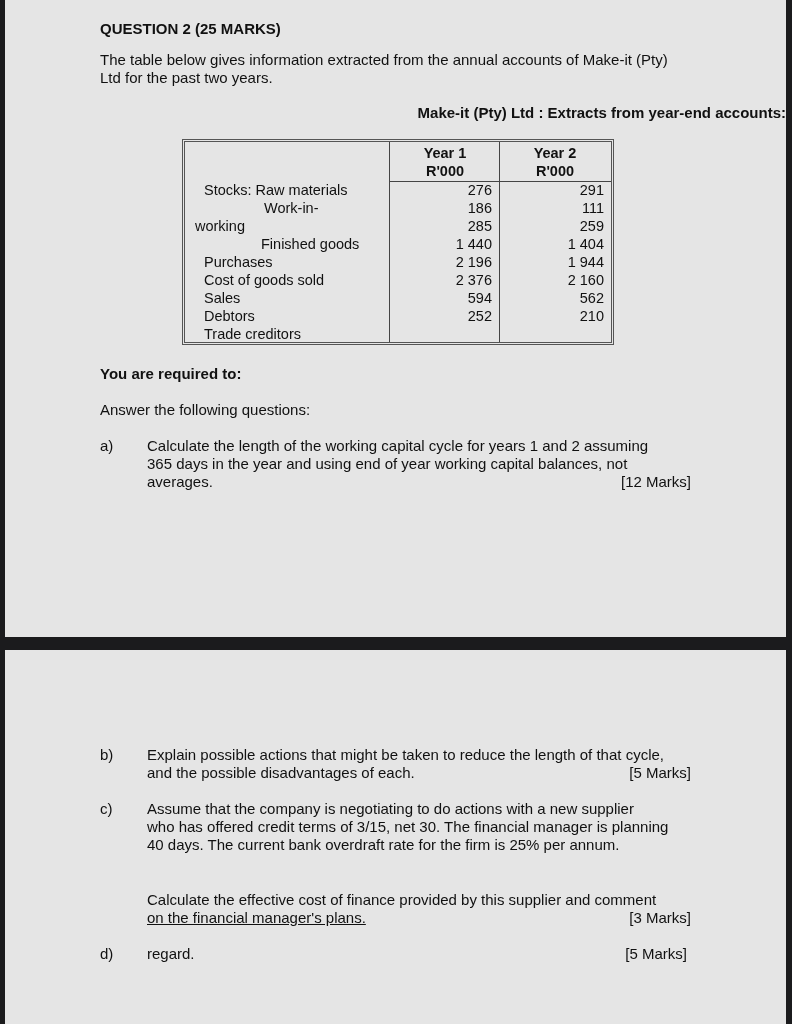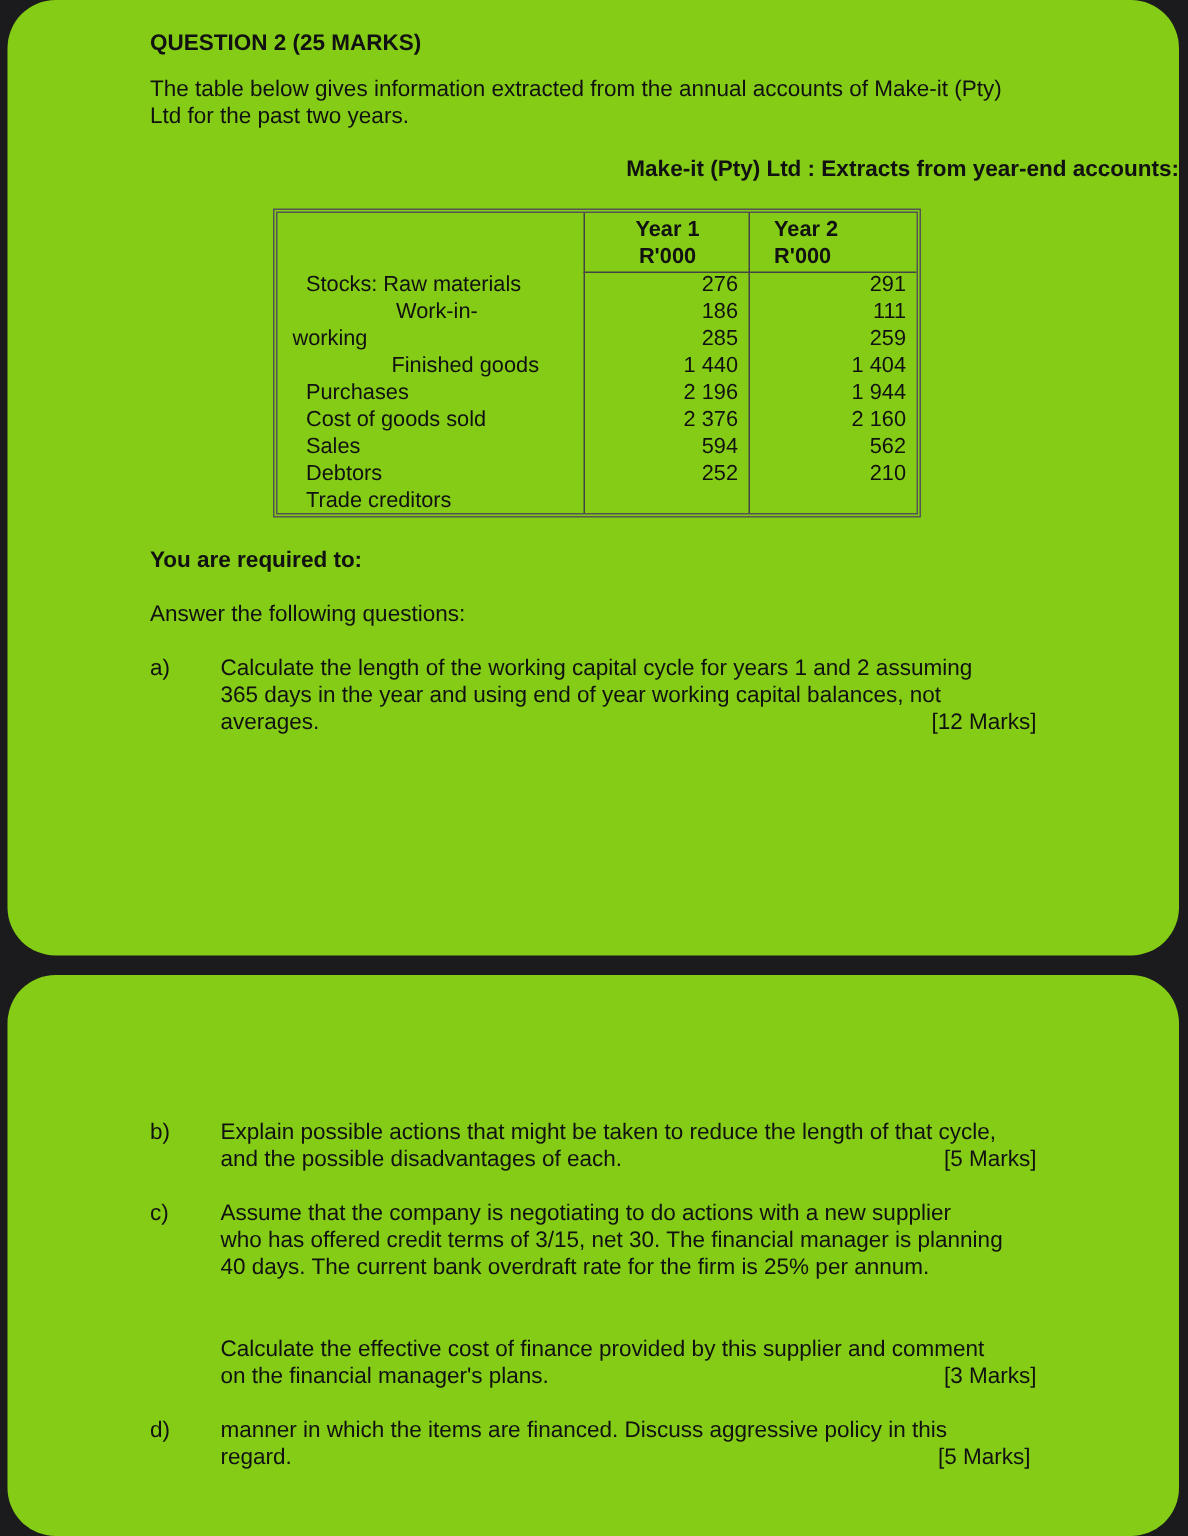--- a/index.html
+++ b/index.html
@@ -1,20 +1,20 @@
 <!DOCTYPE html>
 <html><head>
 <meta charset="utf-8">
 <style>
   html, body { margin: 0; padding: 0; }
   body {
     width: 792px; height: 1024px; background: #1b1b1d; position: relative; overflow: hidden;
     font-family: "Liberation Sans", sans-serif; color: #111;
   }
-  .page { position: absolute; left: 5px; width: 781px; background: #84cc16; border-radius: 32px; }
+  .page { position: absolute; left: 5px; width: 781px; background: #e5e5e5; }
   #page1 { top: 0; height: 637px; }
   #page2 { top: 650px; height: 374px; }
   .abs { position: absolute; }
   .txt { font-size: 15px; line-height: 18px; }
   .bold { font-weight: bold; }
   .just { text-align: justify; text-align-last: left; }
   .marks { position: absolute; right: 0; }
   
   .tbl-wrap { position: absolute; left: 177px; top: 139px; width: 432px; height: 206px;
     border: 3px double #555; box-sizing: border-box; }
@@ -36,21 +36,21 @@
 
   <div class="tbl-wrap">
     <div class="col-sep" style="left:204px;"></div>
     <div class="col-sep" style="left:314px;"></div>
     <div class="hdr-line" style="left:204px; width:222px;"></div>
 
     <div class="cell bold" style="left:205px; width:110px; top:2px; text-align:center;">
       <div>Year 1</div>
       <div>R'000</div>
     </div>
-    <div class="cell bold" style="left:331px; width:110px; top:2px; ">
+    <div class="cell bold" style="left:315px; width:110px; top:2px; text-align:center;">
       <div>Year 2</div>
       <div>R'000</div>
     </div>
 
     <div class="cell" style="left:19px; top:39px;">Stocks:  Raw materials</div>
     <div class="cell" style="left:79px; top:57px;">Work-in-</div>
     <div class="cell" style="left:10px; top:75px;">working</div>
     <div class="cell" style="left:76px; top:93px;">Finished goods</div>
     <div class="cell" style="left:19px; top:111px;">Purchases</div>
     <div class="cell" style="left:19px; top:129px;">Cost of goods sold</div>
@@ -103,27 +103,26 @@
   </div>
 
   <div class="abs txt" style="left:95px; top:150px;">c)</div>
   <div class="abs txt" style="left:142px; top:150px; width:544px;">
     <div class="just">Assume that the company is negotiating to do actions with a new supplier</div>
     <div class="just">who has offered credit terms of 3/15, net 30. The financial manager is planning</div>
     <div>40 days. The current bank overdraft rate for the firm is 25% per annum.</div>
   </div>
   <div class="abs txt" style="left:142px; top:241px; width:544px;">
     <div class="just">Calculate the effective cost of finance provided by this supplier and comment</div>
-    <div style="position:relative;">
+    <div style="position:relative;text-decoration:underline;">
       <span>on the financial manager's plans.</span>
       <span class="marks">[3 Marks]</span>
     </div>
   </div>
 
   <div class="abs txt" style="left:95px; top:295px;">d)</div>
   <div class="abs txt" style="left:142px; top:295px; width:544px;">
-    <div class="just">manner in which the items are financed. Discuss aggressive policy in this</div>
     <div style="position:relative;">
       <span>regard.</span>
       <span class="marks" style="right:4px;">[5 Marks]</span>
     </div>
   </div>
 </div>
 
 </body></html>

